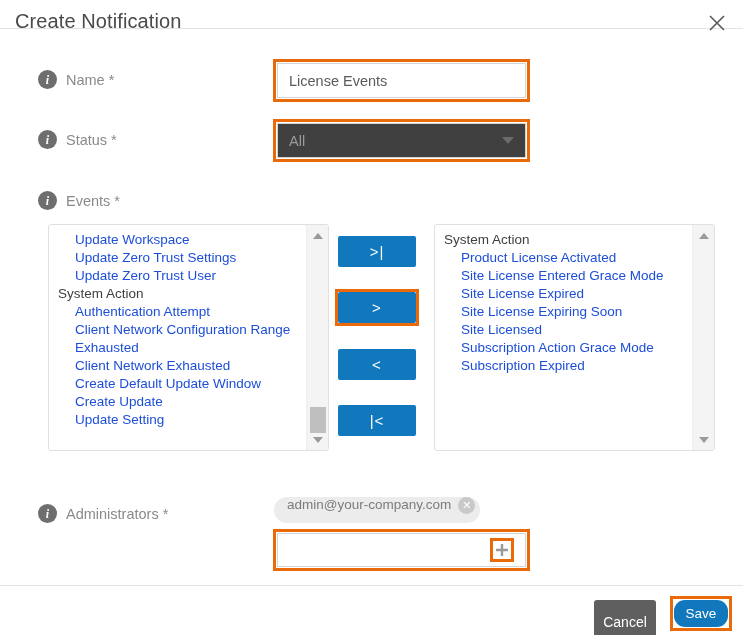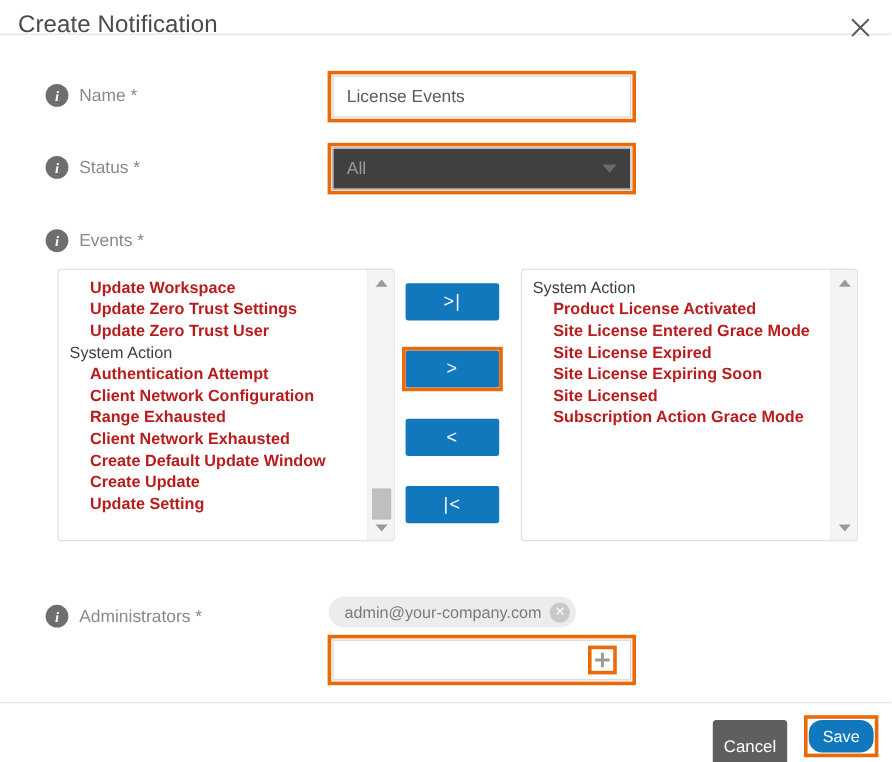--- a/index.html
+++ b/index.html
@@ -137,25 +137,24 @@
   .list-items {
     position: absolute;
     left: 0; top: 0;
     right: 22px; bottom: 0;
     padding: 6px 0 0 0;
     overflow: hidden;
   }
   .list-item {
     font-size: 13.5px;
     line-height: 18px;
-    color: #b91c1c;
+    color: #1d4ed8;
     padding: 0 4px 0 26px;
     white-space: normal;
     cursor: pointer;
-    font-weight: bold;
   }
   .list-item.group {
     color: #3f3f3f;
     font-weight: normal;
     padding-left: 9px;
   }
 
   
   .sbar {
     position: absolute;
@@ -220,21 +219,21 @@
 
   
   .admin-chip {
     position: absolute;
     left: 274px;
     top: 497px;
     height: 26px;
     background: #ececec;
     border-radius: 13px;
     display: flex;
-    align-items: center;
+    align-items: flex-start;
     padding: 0 5px 0 13px;
     font-size: 13.5px;
     color: #7b7b7b;
     white-space: nowrap;
   }
   .chip-x {
     width: 17px; height: 17px;
     border-radius: 50%;
     background: #c9c9c9;
     color: #ffffff;
@@ -378,20 +377,21 @@
 
 <div class="listbox right">
   <div class="list-items" id="sel-items">
       <div class="list-item group">System Action</div>
       <div class="list-item">Product License Activated</div>
       <div class="list-item">Site License Entered Grace Mode</div>
       <div class="list-item">Site License Expired</div>
       <div class="list-item">Site License Expiring Soon</div>
       <div class="list-item">Site Licensed</div>
       <div class="list-item">Subscription Action Grace Mode</div>
+      <div class="list-item">Subscription Expired</div>
     </div>
   <div class="sbar">
     <div class="sb-arrow up">
         <div class="tri-up"></div>
       </div>
     <div class="sb-arrow dn">
         <div class="tri-dn"></div>
       </div>
   </div>
 </div>

